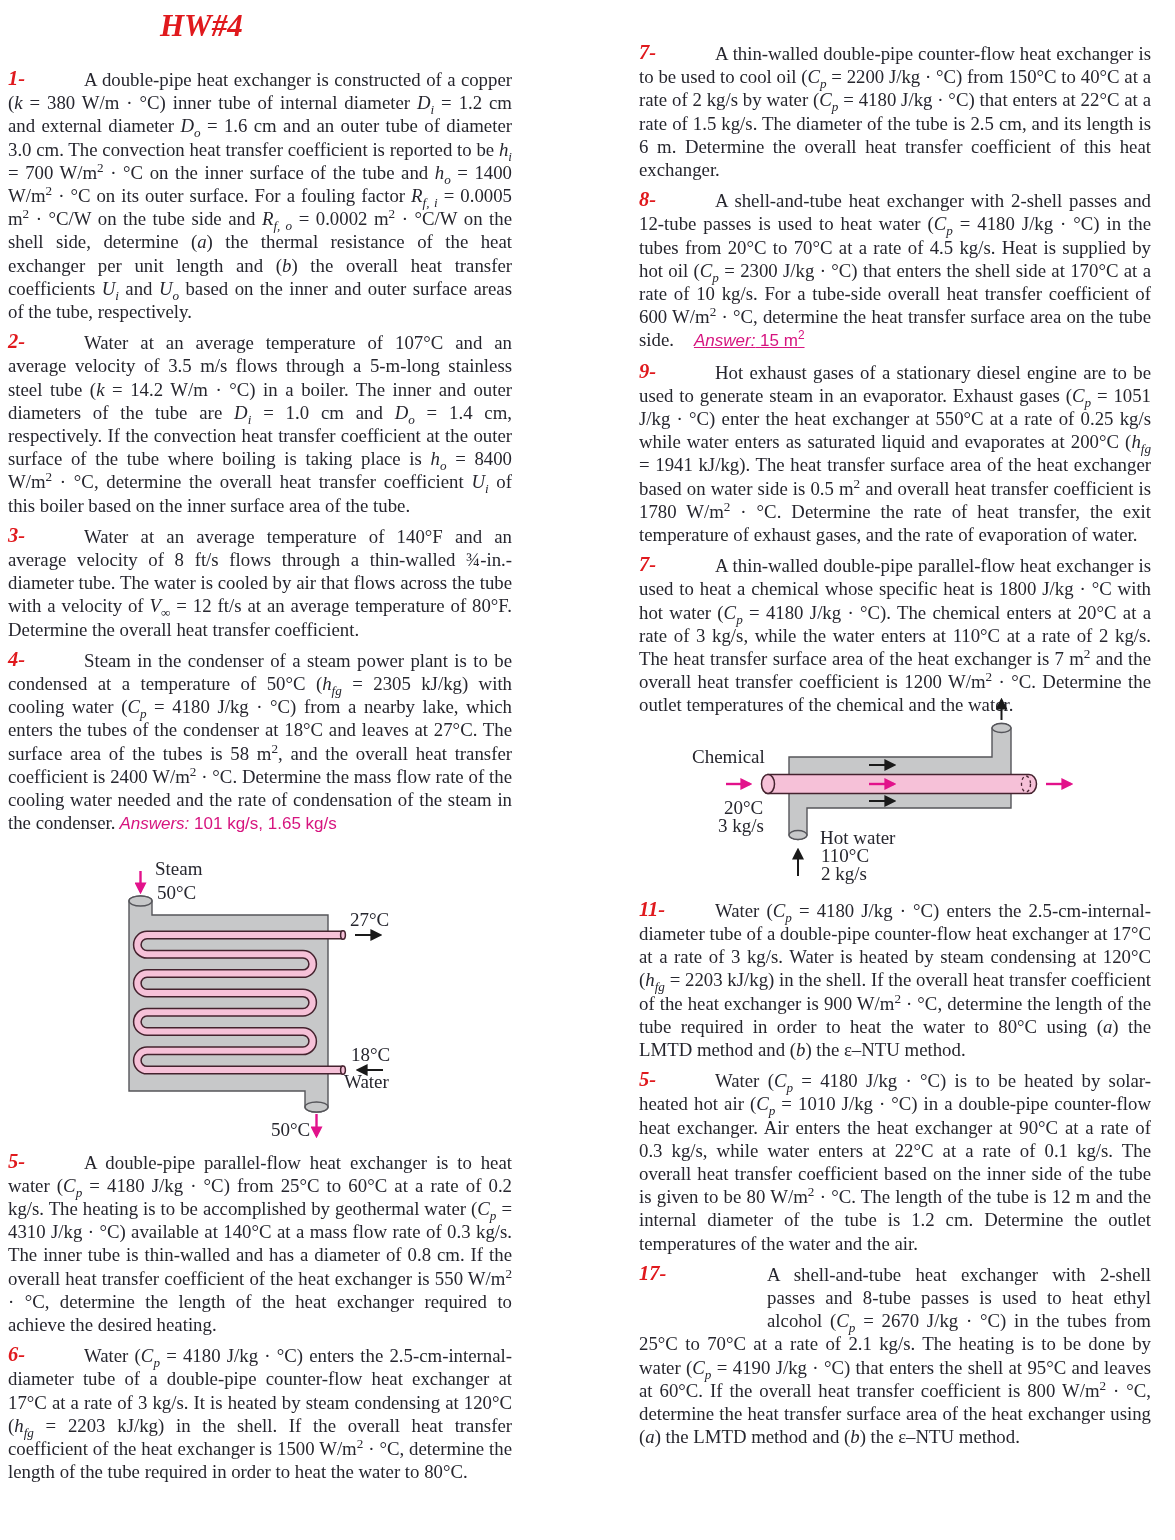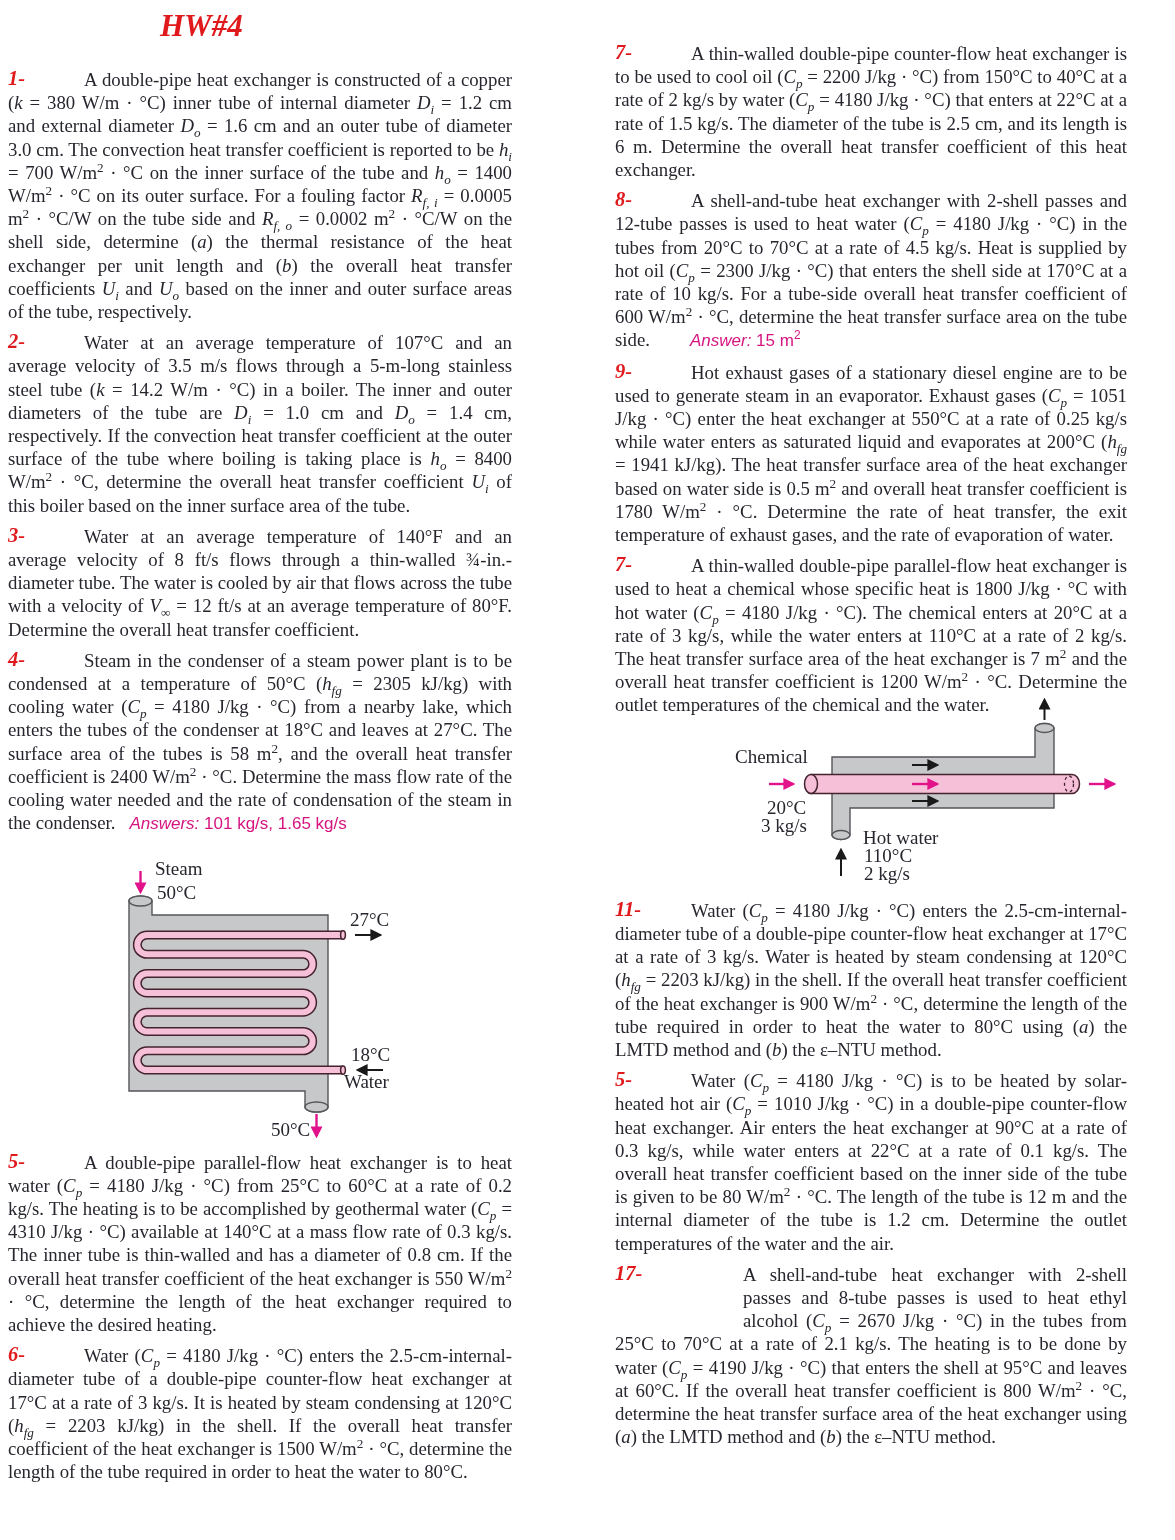--- a/index.html
+++ b/index.html
@@ -13,46 +13,46 @@
     --tube-outline:#44222e;
   }
   *{margin:0;padding:0;box-sizing:border-box;}
   html,body{background:#ffffff;}
   body{
     width:1175px;height:1540px;overflow:hidden;
     font-family:"Liberation Serif", serif;
     color:var(--body-ink);
   }
   .page{position:relative;width:1175px;height:1540px;padding:8px 0 0 8px;}
-  .cols{display:flex;align-items:flex-start;}
+  .cols{display:flex;align-items:flex-start;gap:24px;}
   .col-left{width:504px;}
   .col-right{width:512px;margin-left:103px;padding-top:34px;}
   .hw-title{
     font-style:italic;font-weight:bold;font-size:31px;line-height:36px;
     color:var(--accent-red);margin:0 0 24px 152px;
   }
   .prob{
     position:relative;font-size:18.8px;line-height:23.2px;
     text-align:justify;text-indent:76px;margin-bottom:8px;color:var(--body-ink);
   }
   .prob .pnum{
     position:absolute;left:0;top:-1px;text-indent:0;
     color:var(--accent-red);font-weight:bold;font-style:italic;font-size:20.5px;
   }
   .prob sub,.prob sup{font-size:70%;line-height:0;}
   .answer{
     font-family:"Liberation Sans", sans-serif;
-    font-size:17px;color:var(--answer-magenta);margin-left:14px;white-space:nowrap;
-  }
-  .answer-wide{margin-left:40px;}
+    font-size:17px;color:var(--answer-magenta);margin-left:4px;white-space:nowrap;
+  }
+  .answer-wide{margin-left:20px;text-decoration:underline;}
   .prob-13{text-indent:0;}
   .p13-spacer{float:left;width:128px;height:47px;}
   .figure{position:relative;}
   .fig-condenser{margin:19px 0 0 67px;}
-  .fig-doublepipe{margin:-37px 0 2px 25px;text-align:right;}
+  .fig-doublepipe{margin:-37px 0 2px 25px;}
   
   .shell{fill:var(--shell-gray);stroke:var(--shell-outline);stroke-width:1.4;}
   .coil-outer{fill:none;stroke:var(--tube-outline);stroke-width:9;}
   .coil-inner{fill:none;stroke:var(--tube-pink);stroke-width:6;}
   .tube-body{fill:var(--tube-pink);stroke:var(--tube-outline);stroke-width:1.5;}
   .tube-dash{fill:none;stroke:var(--tube-outline);stroke-width:1.3;stroke-dasharray:3 3;}
   .black-arrow{stroke:#1a1a1a;stroke-width:2;fill:none;}
   .mag-arrow{stroke:var(--arrow-magenta);stroke-width:2.4;fill:none;}
   .fig-label{font-family:"Liberation Serif", serif;font-size:19px;fill:var(--body-ink);}
 </style>

